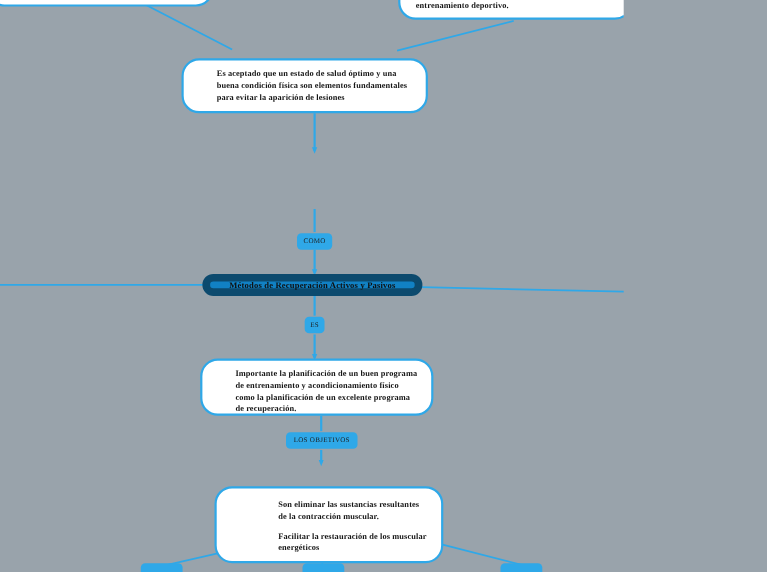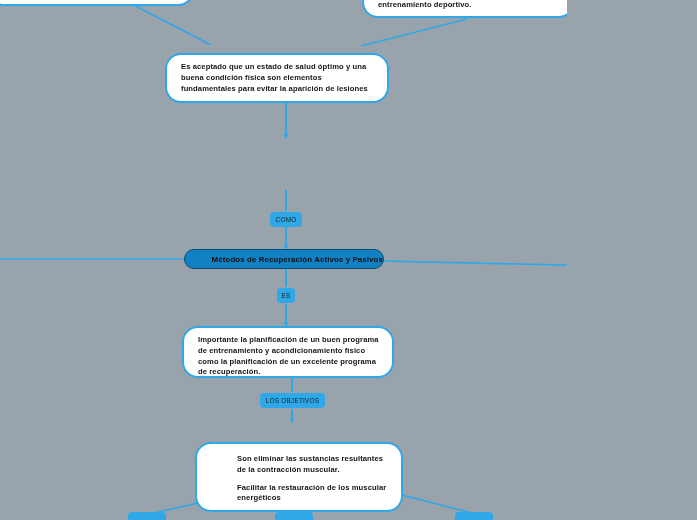--- a/index.html
+++ b/index.html
@@ -12,20 +12,21 @@
     height: 520px;
     overflow: hidden;
     font-family: "Liberation Sans", sans-serif;
   }
   #canvas {
     position: relative;
     width: 567px;
     height: 520px;
     background: #99a3ab;
     overflow: hidden;
+    font-family: Liberation Serif, serif;
   }
   #edges {
     position: absolute;
     left: 0; top: 0;
     width: 697px;
     height: 520px;
     pointer-events: none;
   }
 
   
@@ -36,39 +37,39 @@
     border: 2px solid #2fa8e8;
     border-radius: 16px;
     color: #161616;
     font-size: 7.6px;
     font-weight: bold;
     line-height: 1.42;
     letter-spacing: 0.1px;
     padding: 7px 12px 7px 14px;
   }
   .bubble p {
-    margin: 0 0 7px 0;
+    margin: 0 0 7px 16px;
   }
   .bubble p:last-child { margin-bottom: 0; }
   .bubble.tight p { margin: 0; }
 
   
   .mainnode {
     position: absolute;
     box-sizing: border-box;
     background: #1181c4;
-    border: 1px solid #0c4a6e;
+    border: 7px solid #0c4a6e;
     border-radius: 11px;
     color: #101010;
     font-size: 7.8px;
     font-weight: bold;
     letter-spacing: 0.15px;
     display: flex;
     align-items: center;
-    justify-content: flex-end;
+    justify-content: center;
     text-align: center;
   }
 
   
   .pill {
     position: absolute;
     box-sizing: border-box;
     background: #2fa8e8;
     border-radius: 4px;
     color: #1c1c1c;

